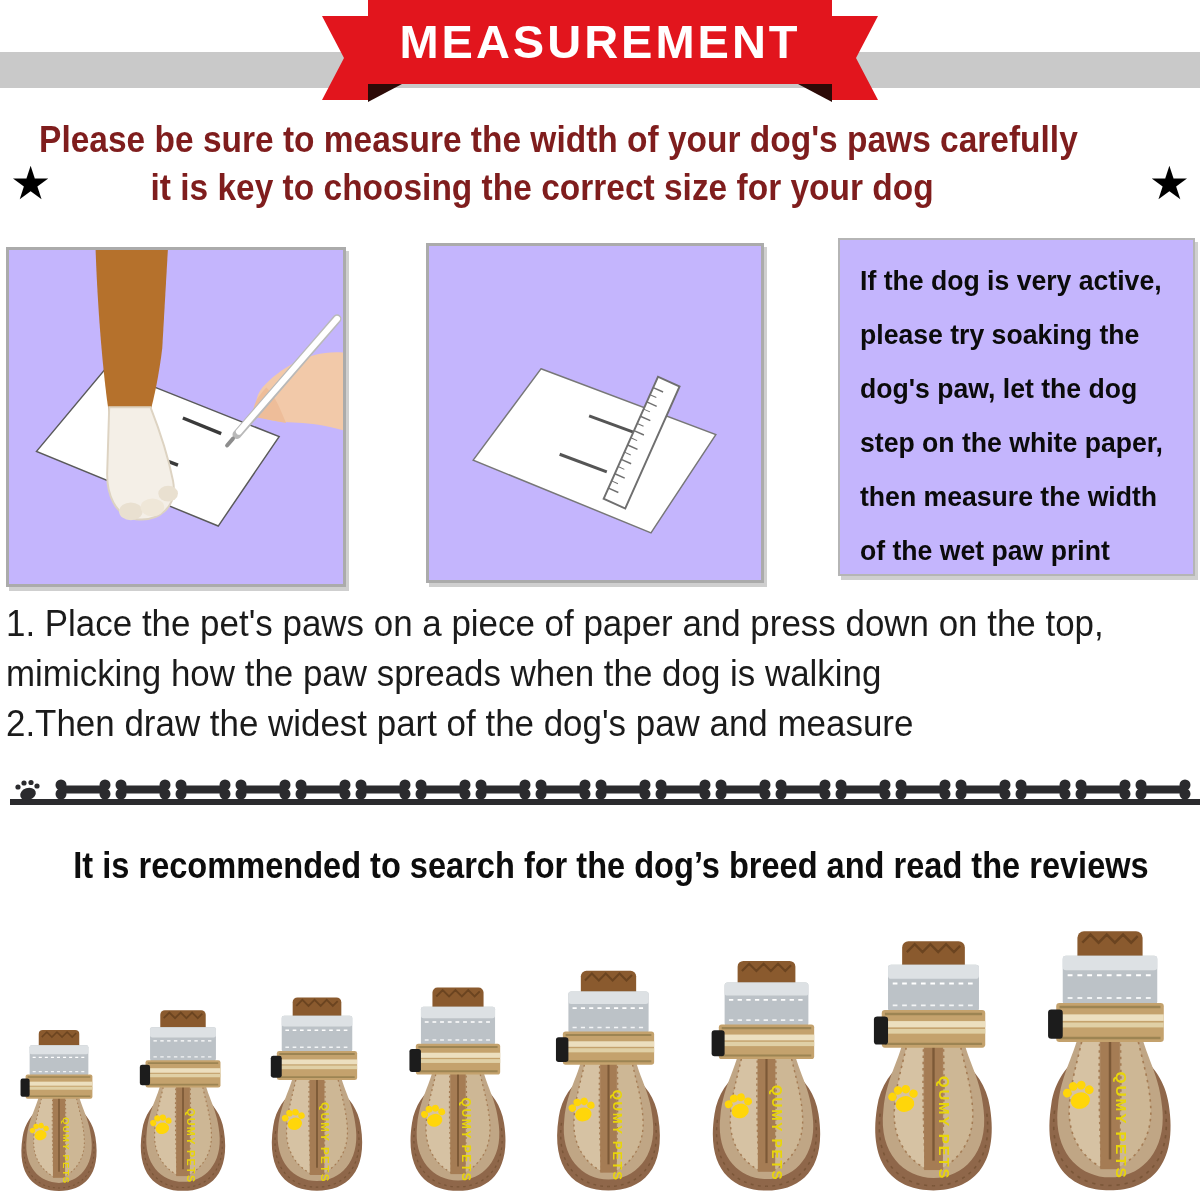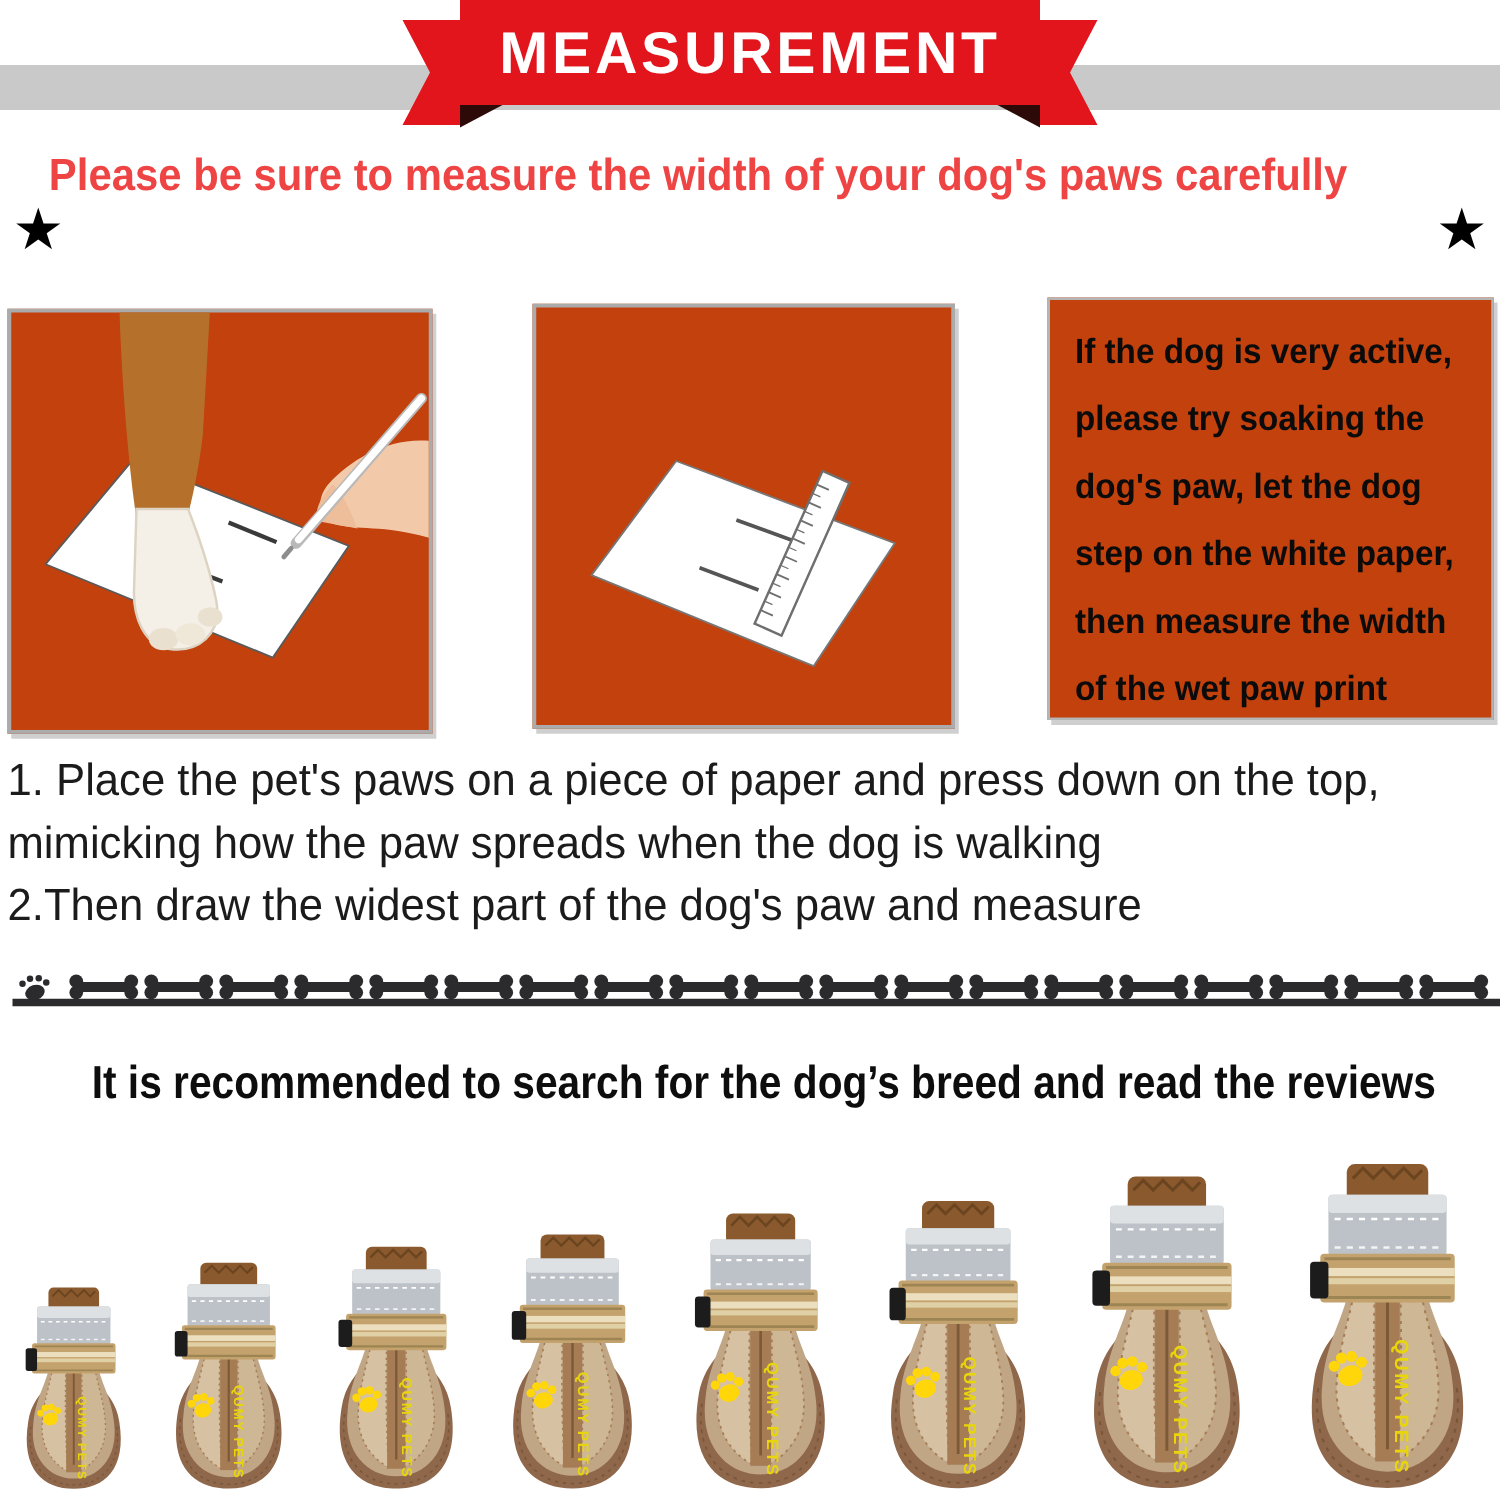--- a/index.html
+++ b/index.html
@@ -6,27 +6,27 @@
   .page{position:relative;width:1200px;height:1200px;background:#ffffff;overflow:hidden;
         font-family:"Liberation Sans",sans-serif;color:#111;}
 
   
   .gray-band{position:absolute;left:0;top:52px;width:1200px;height:36px;background:#c9c9c9;}
   .ribbon-svg{position:absolute;left:0;top:0;width:1200px;height:110px;}
   .ribbon-title{font-family:"Liberation Sans",sans-serif;font-weight:bold;font-size:47px;letter-spacing:3px;}
 
   
   .headline{position:absolute;left:0;top:116px;width:1084px;text-align:center;
-            font-weight:bold;font-size:36px;line-height:48px;color:#ef4444;}
+            font-weight:bold;font-size:36px;line-height:48px;color:#7f1d1d;}
   .headline .cond{display:inline-block;transform:scaleX(0.93);white-space:nowrap;}
   .star{position:absolute;top:160px;font-size:46px;color:#000;line-height:46px;}
   .star.left{left:10px;} .star.right{right:10px;}
 
   
-  .panel{position:absolute;background:#c2410c;border:3px solid #ababab;box-shadow:3px 4px 0 #cfcfcf;box-sizing:border-box;}
+  .panel{position:absolute;background:#c4b5fd;border:3px solid #ababab;box-shadow:3px 4px 0 #cfcfcf;box-sizing:border-box;}
   .panel-photo{left:6px;top:247px;width:340px;height:340px;}
   .panel-sketch{left:426px;top:243px;width:338px;height:340px;}
   .panel-tip{left:838px;top:238px;width:357px;height:338px;border-width:2px;border-color:#b5b5b5;}
   .panel svg{display:block;width:100%;height:100%;}
   .tip-text{padding:14px 10px 0 20px;font-weight:bold;font-size:28px;line-height:54px;color:#0b0b0b;}
   .tip-text div{transform:scaleX(0.95);transform-origin:left center;white-space:nowrap;}
 
   
   .steps{position:absolute;left:6px;top:599px;width:1194px;font-size:36px;line-height:50px;color:#1b1b1b;}
   .steps div{transform:scaleX(0.97);transform-origin:left center;white-space:nowrap;}
@@ -55,20 +55,21 @@
     <polygon points="322,16 368,16 368,100 322,100 344,58" fill="#e2151d"></polygon>
     <polygon points="878,16 832,16 832,100 878,100 856,58" fill="#e2151d"></polygon>
     <polygon points="368,84 402,84 368,102" fill="#2d0a07"></polygon>
     <polygon points="832,84 798,84 832,102" fill="#2d0a07"></polygon>
     <rect x="368" y="0" width="464" height="84" fill="#e2151d"></rect>
     <text class="ribbon-title" x="600" y="58" text-anchor="middle" fill="#ffffff">MEASUREMENT</text>
   </svg>
 
   <div class="headline">
     <div><span class="cond">Please be sure to measure the width of your dog's paws carefully</span></div>
+    <div><span class="cond">it is key to choosing the correct size for your dog</span></div>
   </div>
   <div class="star left">★</div>
   <div class="star right">★</div>
 
   <div class="panel panel-photo">
     <svg viewBox="0 0 340 340">
       <polygon points="99,120 275,190 213,281 28,205" fill="#ffffff" stroke="#5a5a5a" stroke-width="1.5"></polygon>
       <line x1="130" y1="203" x2="172" y2="219" stroke="#3a3a3a" stroke-width="3.5"></line>
       <line x1="177" y1="171" x2="216" y2="187" stroke="#3a3a3a" stroke-width="3.5"></line>
       <path d="M88,-5 L162,-5 L156,100 C153,125 148,150 143,168 L102,168 C96,130 90,60 88,-5 Z" fill="#b5712c"></path>

